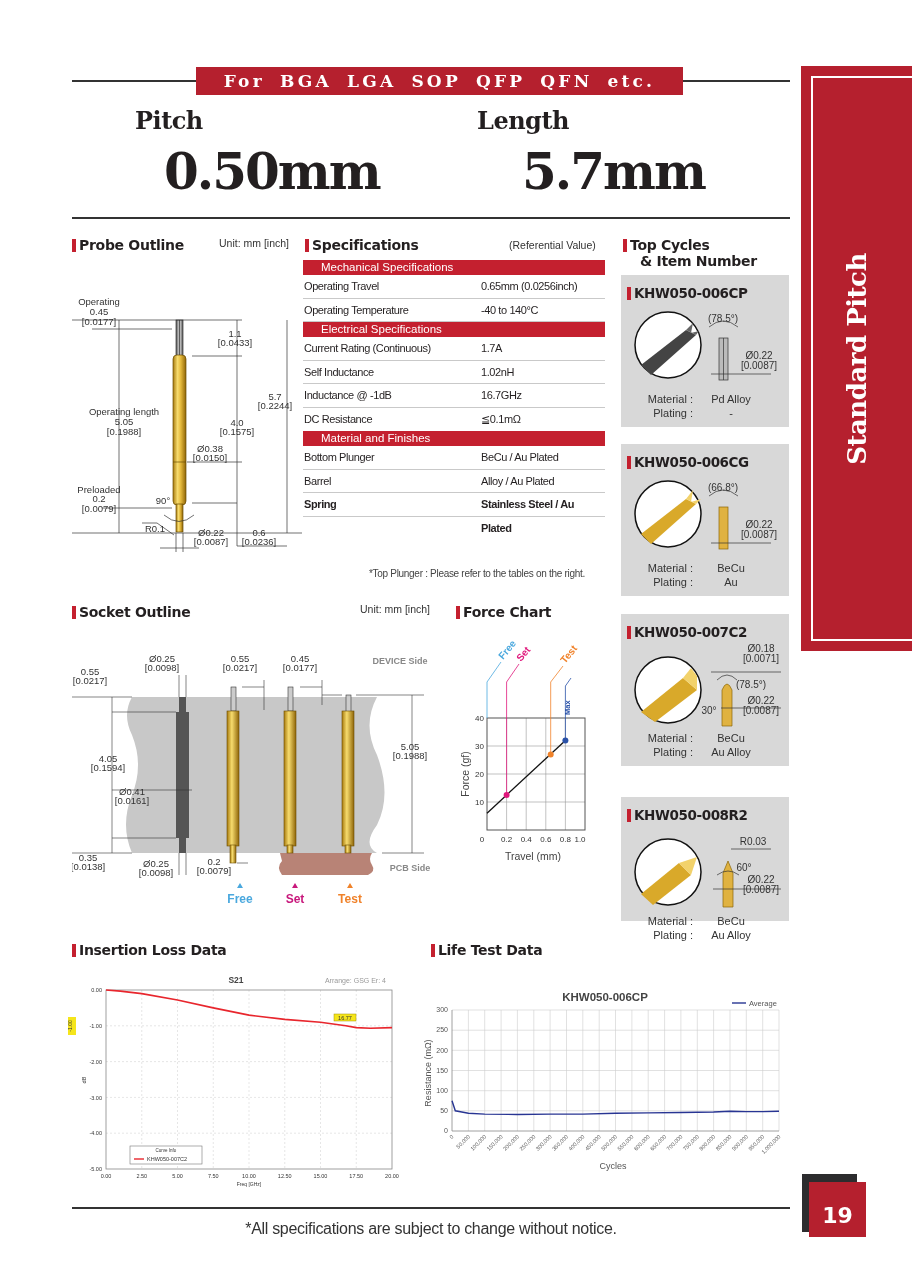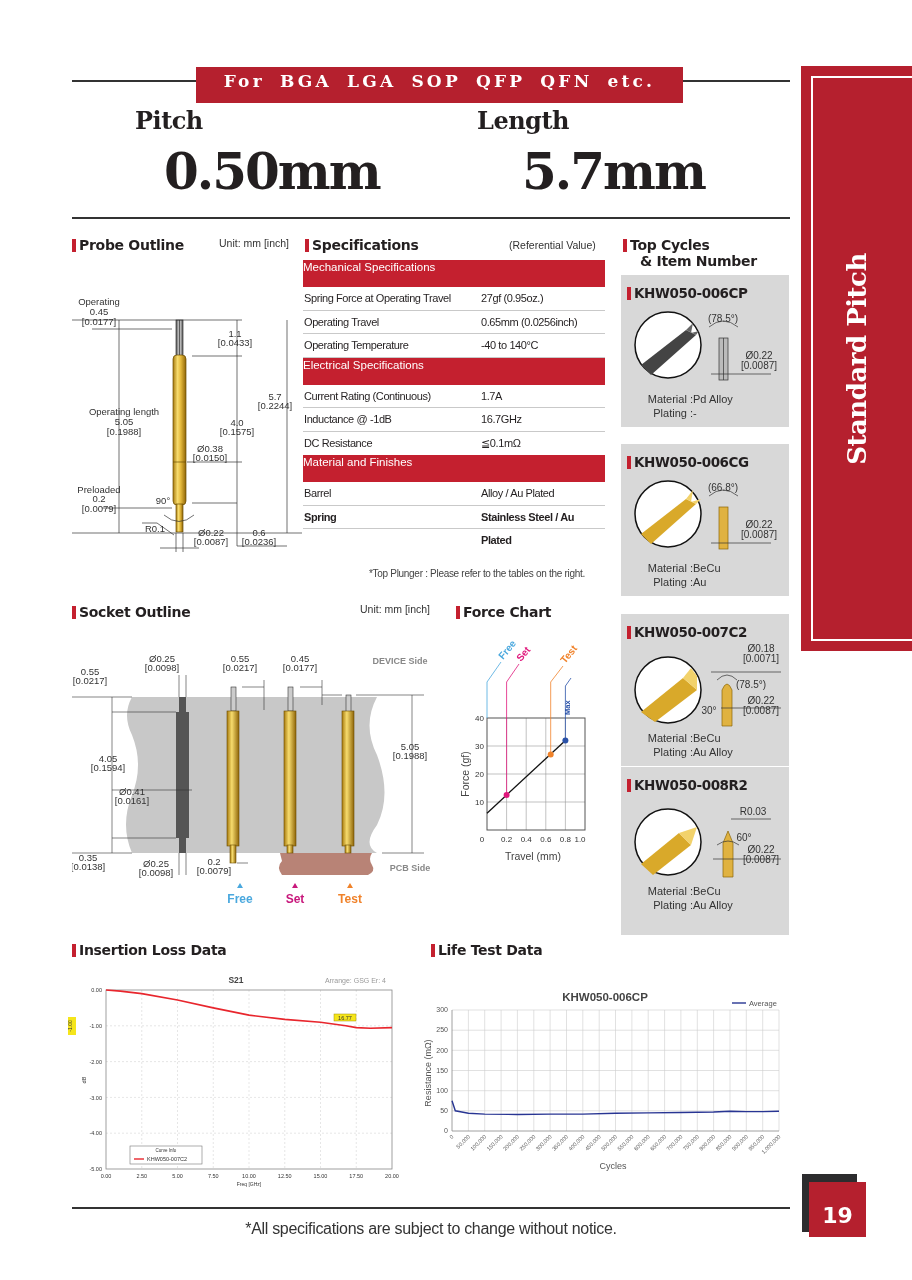--- a/index.html
+++ b/index.html
@@ -1,40 +1,40 @@
 <!DOCTYPE html>
 <html><head>
 <meta charset="utf-8">
 <style>
   * { box-sizing: border-box; margin: 0; padding: 0; }
   html, body { width: 912px; height: 1280px; background: #ffffff; overflow: hidden; }
   body { position: relative; font-family: "Liberation Sans", sans-serif; color: #231f20; }
   .abs { position: absolute; }
   .hdr-rule { position: absolute; height: 2px; background: #333; }
-  .banner { position: absolute; left: 196px; top: 67px; width: 487px; height: 36px; background: #b5202e;
+  .banner { position: absolute; left: 196px; top: 67px; width: 487px; height: 28px; background: #b5202e;
     color: #fff; font-family: "DejaVu Serif", serif; font-weight: bold; font-size: 17px; letter-spacing: 3.2px;
     text-align: center; line-height: 29px; word-spacing: 6px; }
   .lbl-big { position: absolute; font-family: "DejaVu Serif", serif; font-weight: bold; font-size: 24px; letter-spacing: -0.5px; }
   .val-big { position: absolute; font-family: "DejaVu Serif", serif; font-weight: bold; font-size: 50px; letter-spacing: -2px; }
   .sec-title { position: absolute; font-family: "DejaVu Sans", sans-serif; font-weight: bold; font-size: 14px; letter-spacing: -0.3px; white-space: nowrap; }
   .sec-title .mk { display: inline-block; width: 4px; height: 13px; background: #c4202f; vertical-align: -2px; margin-right: 3px; }
   .small { font-size: 10.5px; color: #333; white-space: nowrap; }
   .spec { position: absolute; left: 303px; top: 260px; width: 302px; font-size: 11px; letter-spacing: -0.4px; }
-  .spec .band { background: #c4202f; color: #fff; height: 27px; line-height: 15px; padding-left: 0; font-size: 11.5px; letter-spacing: 0; }
+  .spec .band { background: #c4202f; color: #fff; height: 15px; line-height: 15px; padding-left: 18px; font-size: 11.5px; letter-spacing: 0; }
   .spec .row { height: 23.5px; line-height: 23.5px; border-bottom: 1px solid #c9c9c9; display: flex; }
   .spec .row.last { border-bottom: 1px solid #c9c9c9; font-weight: bold; }
   .spec .k { width: 178px; padding-left: 1px; }
   .spec .v { flex: 1; }
   .note { position: absolute; left: 369px; top: 568px; font-size: 10px; color: #444; letter-spacing: -0.3px; white-space: nowrap; }
   .card { position: absolute; left: 621px; width: 168px; background: #d8d8d8; }
   .card .ct { position: absolute; left: 6px; top: 10px; font-family: "DejaVu Sans", sans-serif; font-weight: bold; font-size: 13.5px; letter-spacing: -0.4px; white-space: nowrap; }
   .card .ct .mk { display: inline-block; width: 4px; height: 13px; background: #c4202f; vertical-align: -2px; margin-right: 3px; }
   .card .mat { position: absolute; font-size: 11px; color: #333; line-height: 13.5px; white-space: nowrap; }
   .card .mat .mk { display: inline-block; width: 52px; text-align: right; }
-  .card .mat .mv { display: inline-block; width: 52px; text-align: left; margin-left: 0; }
+  .card .mat .mv { display: inline-block; width: 52px; text-align: center; margin-left: 12px; }
   .side-tab { position: absolute; left: 801px; top: 66px; width: 111px; height: 585px; background: #b5202e; }
   .side-tab .inner { position: absolute; left: 10px; top: 10px; right: 0; bottom: 10px; border: 2px solid #fff; border-right: none; }
   .side-tab .txt { position: absolute; left: 0; top: 0; width: 111px; height: 585px; display: flex; align-items: center; justify-content: center; }
   .side-tab .txt span { transform: rotate(-90deg); white-space: nowrap; color: #fff; font-family: "DejaVu Serif", serif; font-weight: bold; font-size: 26px; letter-spacing: -0.5px; }
   .page-num-shadow { position: absolute; left: 802px; top: 1174px; width: 55px; height: 58px; background: #2c2c2e; }
   .page-num { position: absolute; left: 809px; top: 1182px; width: 57px; height: 55px; background: #b5202e; color: #fff;
     font-family: "DejaVu Sans", sans-serif; font-weight: bold; font-size: 22px; text-align: center; line-height: 68px; }
   .footer-note { position: absolute; left: 0; width: 800px; top: 1220px; text-align: center; font-size: 16px; color: #333; letter-spacing: -0.3px; }
   svg text { font-family: "Liberation Sans", sans-serif; }
 </style>
@@ -129,45 +129,49 @@
     <text x="187" y="255">[0.0236]</text>
   </g>
 </svg>
 
 <div class="sec-title" style="left:305px; top:237px;"><span class="mk"></span><span>Specifications</span></div>
 <div class="abs small" style="left:509px; top:239px;">(Referential Value)</div>
 
 <div class="spec">
   <div class="band">Mechanical Specifications</div>
   <div class="row">
-      <span class="k">Spring Force at Operating Travel</span>
-      <span class="v">27gf (0.95oz.)</span>
-    </div>
-  <div class="row">
       <span class="k">Operating Travel</span>
       <span class="v">0.65mm (0.0256inch)</span>
     </div>
   <div class="row">
       <span class="k">Operating Temperature</span>
       <span class="v">-40 to 140°C</span>
     </div>
   <div class="band">Electrical Specifications</div>
   <div class="row">
       <span class="k">Current Rating (Continuous)</span>
       <span class="v">1.7A</span>
+    </div>
+  <div class="row">
+      <span class="k">Self Inductance</span>
+      <span class="v">1.02nH</span>
     </div>
   <div class="row">
       <span class="k">Inductance @ -1dB</span>
       <span class="v">16.7GHz</span>
     </div>
   <div class="row" style="border-bottom:none;">
       <span class="k">DC Resistance</span>
       <span class="v">≦0.1mΩ</span>
     </div>
   <div class="band">Material and Finishes</div>
+  <div class="row">
+      <span class="k">Bottom Plunger</span>
+      <span class="v">BeCu / Au Plated</span>
+    </div>
   <div class="row">
       <span class="k">Barrel</span>
       <span class="v">Alloy / Au Plated</span>
     </div>
   <div class="row last">
       <span class="k">Spring</span>
       <span class="v">Stainless Steel / Au Plated</span>
     </div>
 </div>
 <div class="note">*Top Plunger : Please refer to the tables on the right.</div>
@@ -231,21 +235,21 @@
     <text x="130" y="64" font-size="10" fill="#333" text-anchor="middle">Ø0.22</text>
     <text x="130" y="74" font-size="10" fill="#333" text-anchor="middle">[0.0087]</text>
     <text x="78" y="74" font-size="10" fill="#333" text-anchor="middle">30°</text>
   </svg>
   <div class="mat" style="left:20px; top:118px;">
     <span class="mk">Material :</span><span class="mv">BeCu</span><br>
     <span class="mk">Plating :</span><span class="mv">Au Alloy</span>
   </div>
 </div>
 
-<div class="card" style="top:767px; height:168px;">
+<div class="card" style="top:797px; height:124px;">
   <div class="ct"><span class="mk"></span><span>KHW050-008R2</span></div>
   <svg class="abs" style="left:10px; top:30px;" width="155" height="90">
     <circle cx="37" cy="45" r="33" fill="#fff" stroke="#111" stroke-width="1.5"></circle>
     <path d="M 10 67 L 48 36 L 60 48 L 22 78 Z" fill="#d9a92a"></path>
     <path d="M 48 36 L 66 30 L 60 48 Z" fill="#f2d26b"></path>
     <path d="M 92 46 L 97 34 L 102 46 L 102 80 L 92 80 Z" fill="#e0b240" stroke="#8a6508" stroke-width="0.7"></path>
     <line x1="100" y1="22" x2="140" y2="22" stroke="#333" stroke-width="0.7"></line>
     <line x1="82" y1="62" x2="150" y2="62" stroke="#333" stroke-width="0.7"></line>
     <path d="M 86 48 Q 97 40 108 48" fill="none" stroke="#333" stroke-width="0.7"></path>
     <text x="122" y="18" font-size="10" fill="#333" text-anchor="middle">R0.03</text>

